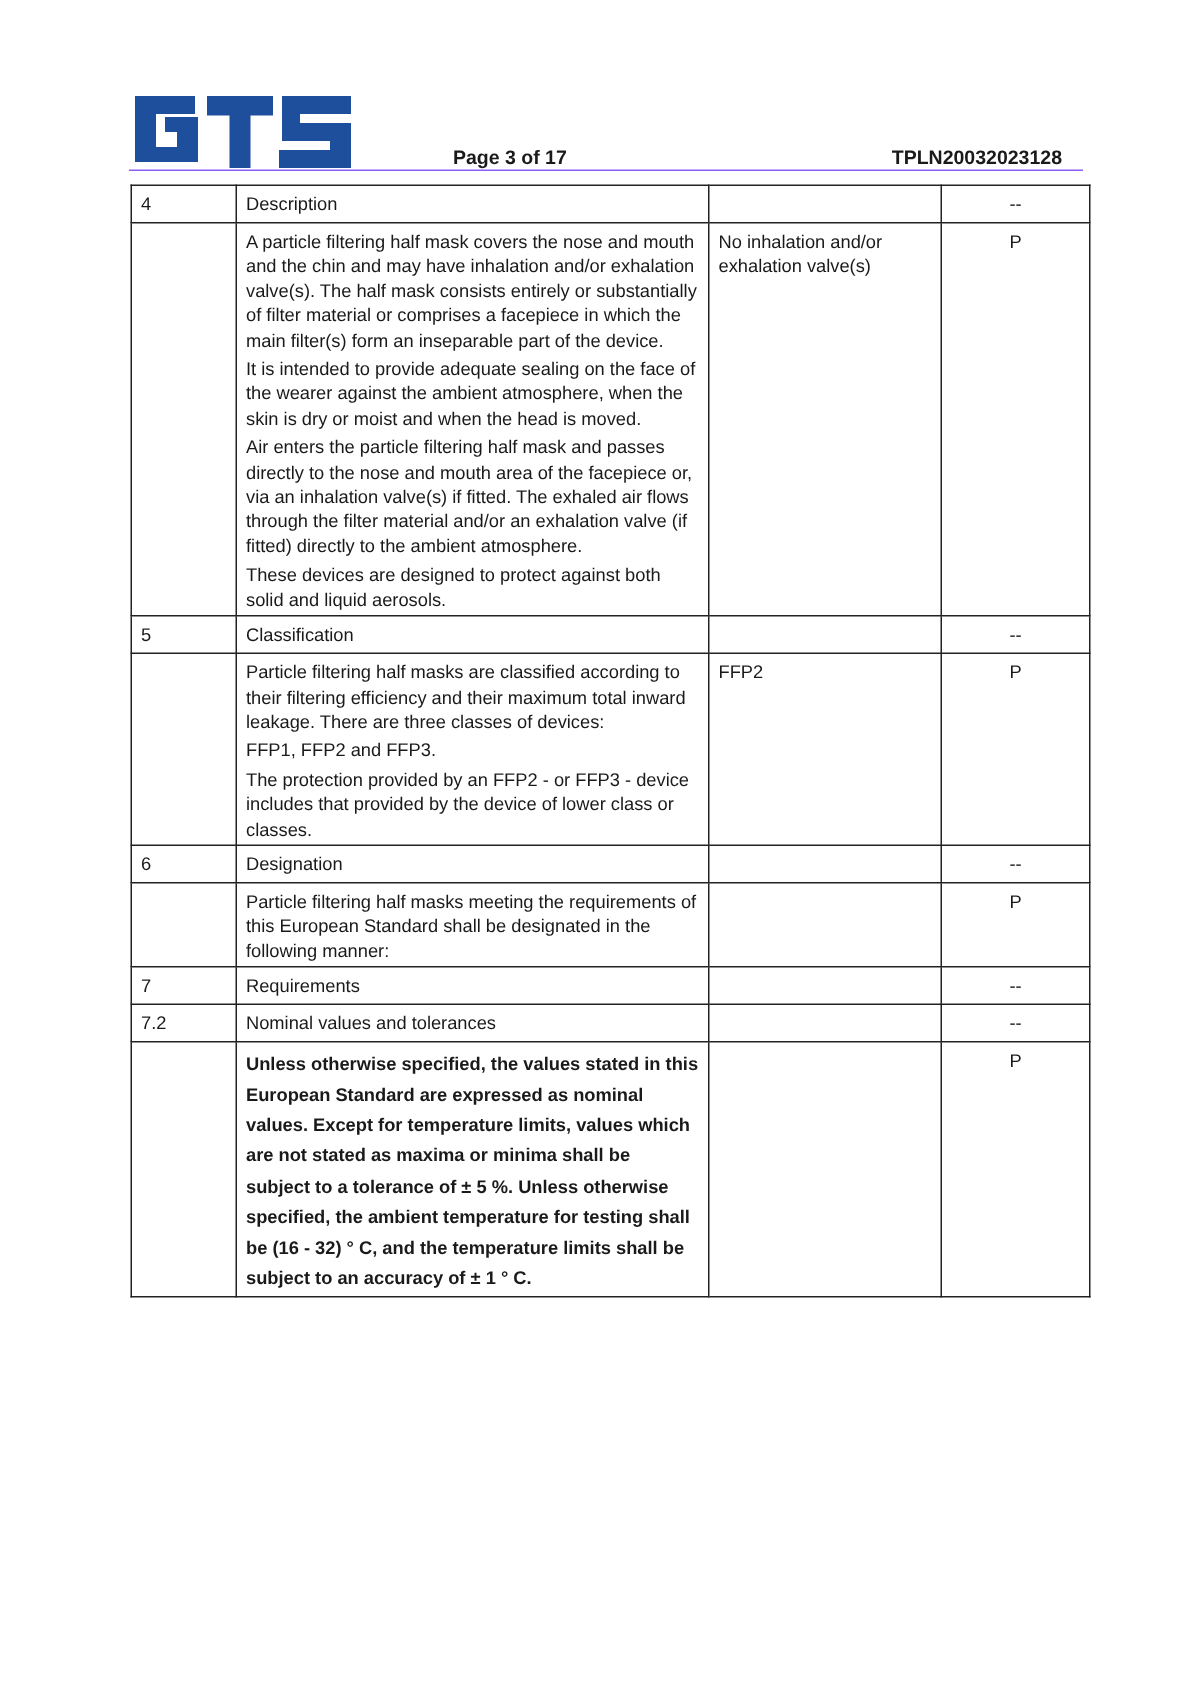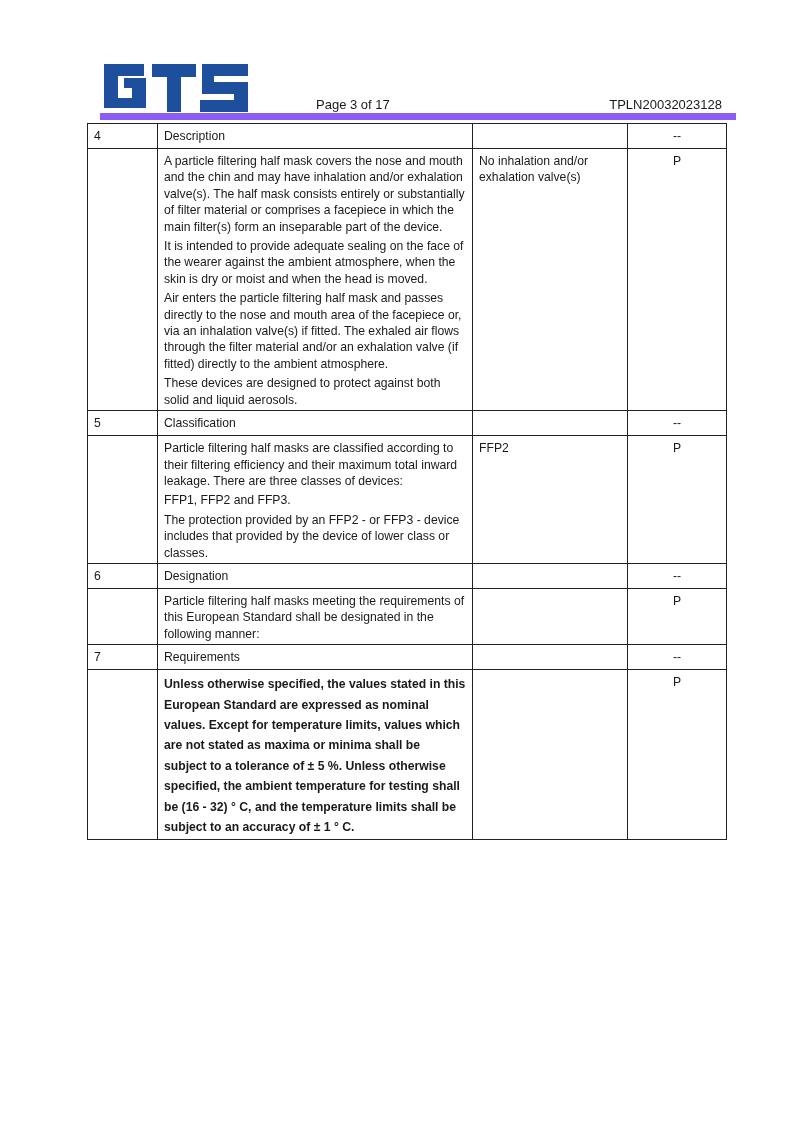--- a/index.html
+++ b/index.html
@@ -1,19 +1,19 @@
 <!DOCTYPE html>
 <html><head>
 <meta charset="utf-8">
 <style>
   html, body { margin:0; padding:0; background:#ffffff; }
   body { width:793px; height:1122px; position:relative; overflow:hidden;
          font-family:"Liberation Sans", sans-serif; color:#1a1a1a; }
-  .header { position:absolute; left:100px; top:56px; width:636px; height:57px;
-            border-bottom:7px solid #8b5cf6; }
+  .header { position:absolute; left:86px; top:56px; width:636px; height:57px;
+            border-bottom:1px solid #8b5cf6;font-weight:bold; }
   .logo { position:absolute; left:0; top:2px; width:152px; height:54px; }
   .page-num { position:absolute; left:216px; top:41px; font-size:13px; }
   .doc-id { position:absolute; right:14px; top:41px; font-size:13px; }
   table { position:absolute; left:87px; top:123px; border-collapse:collapse;
           table-layout:fixed; width:639px; font-size:12.2px; line-height:16.4px; }
   td { border:1px solid #222; vertical-align:top; padding:4px 6px 2px 6px; }
   td.c1 { width:57px; }
   td.c2 { width:302px; }
   td.c3 { width:142px;border-radius:27px; }
   td.c4 { width:86px; text-align:center; }
@@ -95,20 +95,28 @@
         <td class="c4">P</td>
       </tr>
       <tr class="sec">
         <td class="c1">7</td>
         <td class="c2">
           <div class="para">Requirements</div>
         </td>
         <td class="c3"></td>
         <td class="c4">--</td>
       </tr>
+      <tr class="sec">
+        <td class="c1">7.2</td>
+        <td class="c2">
+          <div class="para">Nominal values and tolerances</div>
+        </td>
+        <td class="c3"></td>
+        <td class="c4">--</td>
+      </tr>
       <tr class="det">
         <td class="c1"></td>
         <td class="c2 tall">
           <div class="para">Unless otherwise specified, the values stated in this European Standard are expressed as nominal values. Except for temperature limits, values which are not stated as maxima or minima shall be subject to a tolerance of ± 5 %. Unless otherwise specified, the ambient temperature for testing shall be (16 - 32) ° C, and the temperature limits shall be subject to an accuracy of ± 1 ° C.</div>
         </td>
         <td class="c3"></td>
         <td class="c4">P</td>
       </tr>
     </tbody>
 </table>

